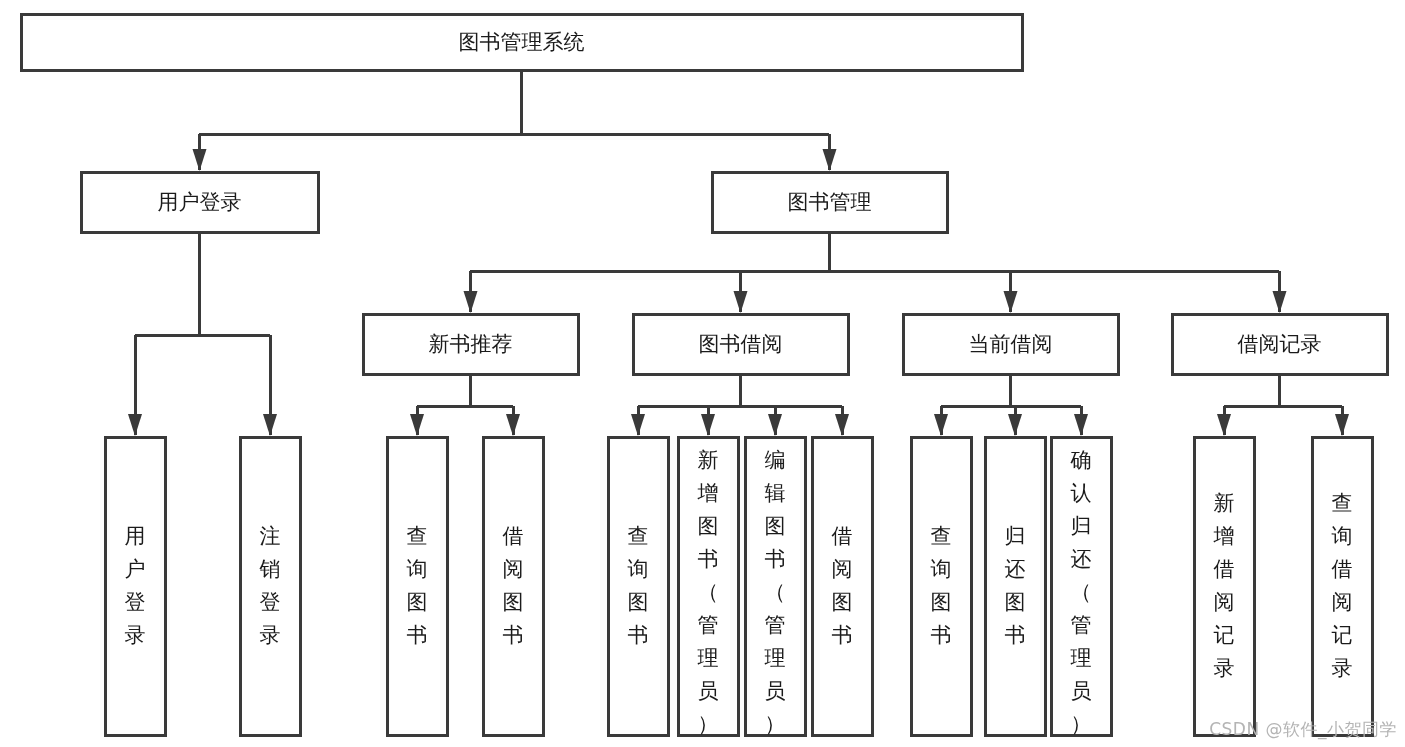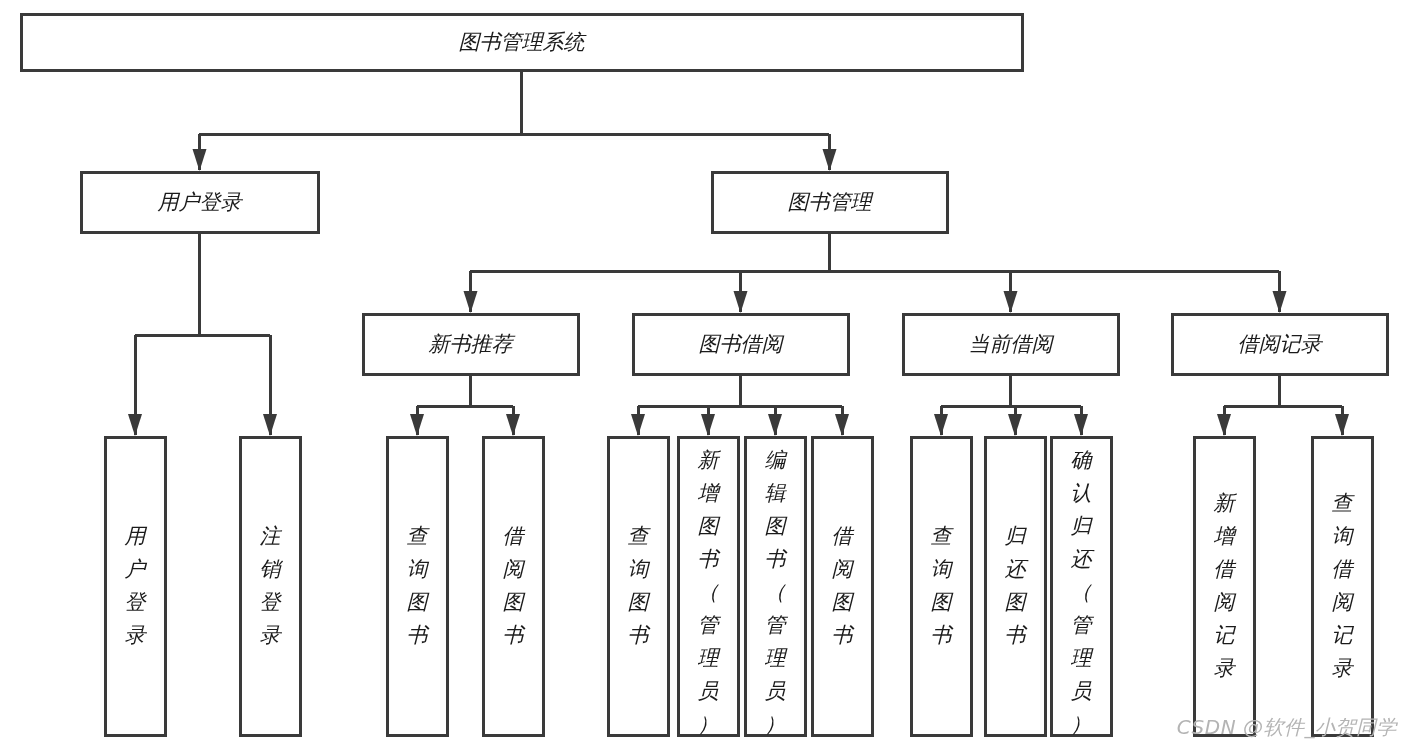--- a/index.html
+++ b/index.html
@@ -12,21 +12,20 @@
     width: 1405px;
     height: 747px;
     overflow: hidden;
     font-family: "DejaVu Sans", "Liberation Sans", sans-serif;
     position: relative;
   }
   #diagram-root {
     position: relative;
     width: 1405px;
     height: 747px;
-    font-style: italic;
   }
   svg.diagram-canvas {
     position: absolute;
     left: 0;
     top: 0;
     width: 1405px;
     height: 747px;
     display: block;
   }
   
@@ -55,21 +54,21 @@
   }
   .arrow-head {
     fill: #3a3a3a;
     stroke: none;
   }
   .watermark {
     position: absolute;
     right: 8px;
     bottom: 6px;
     font-family: "DejaVu Sans", "Liberation Sans", sans-serif;
-    font-size: 20px;
+    font-size: 17px;
     color: #b4b4b4;
     letter-spacing: 0.5px;
     user-select: none;
     white-space: nowrap;
   }
 </style>
 </head>
 <body>
 
 <div id="diagram-root">

